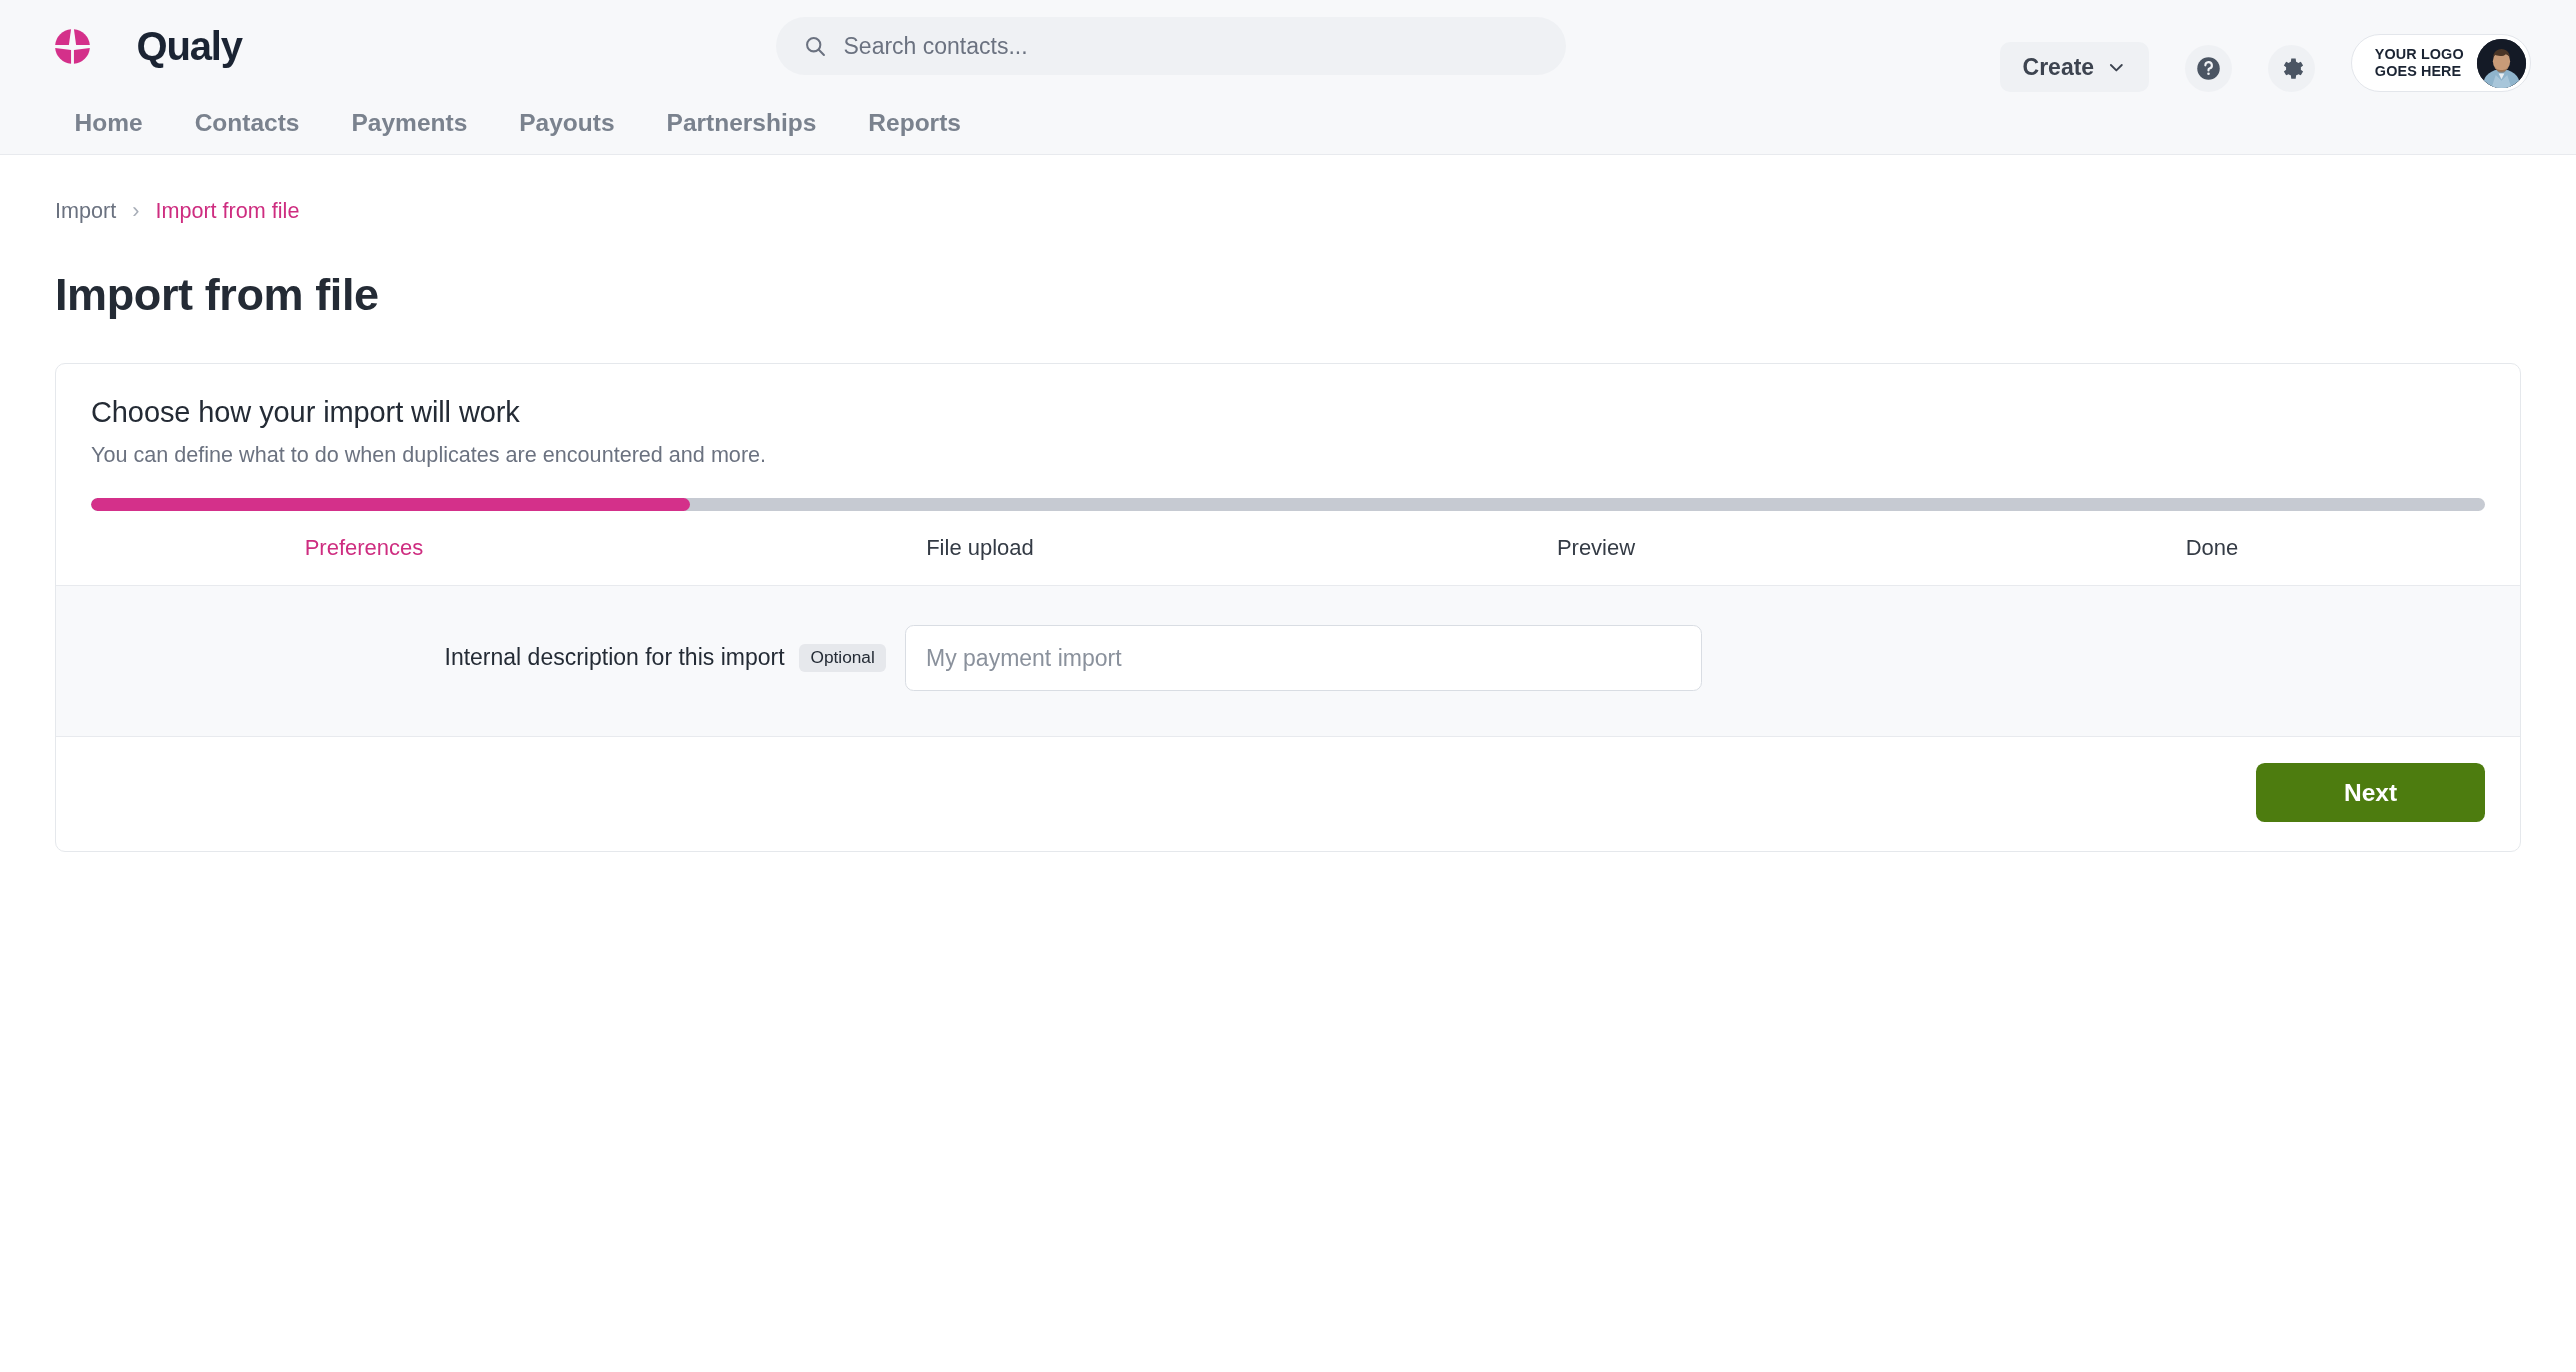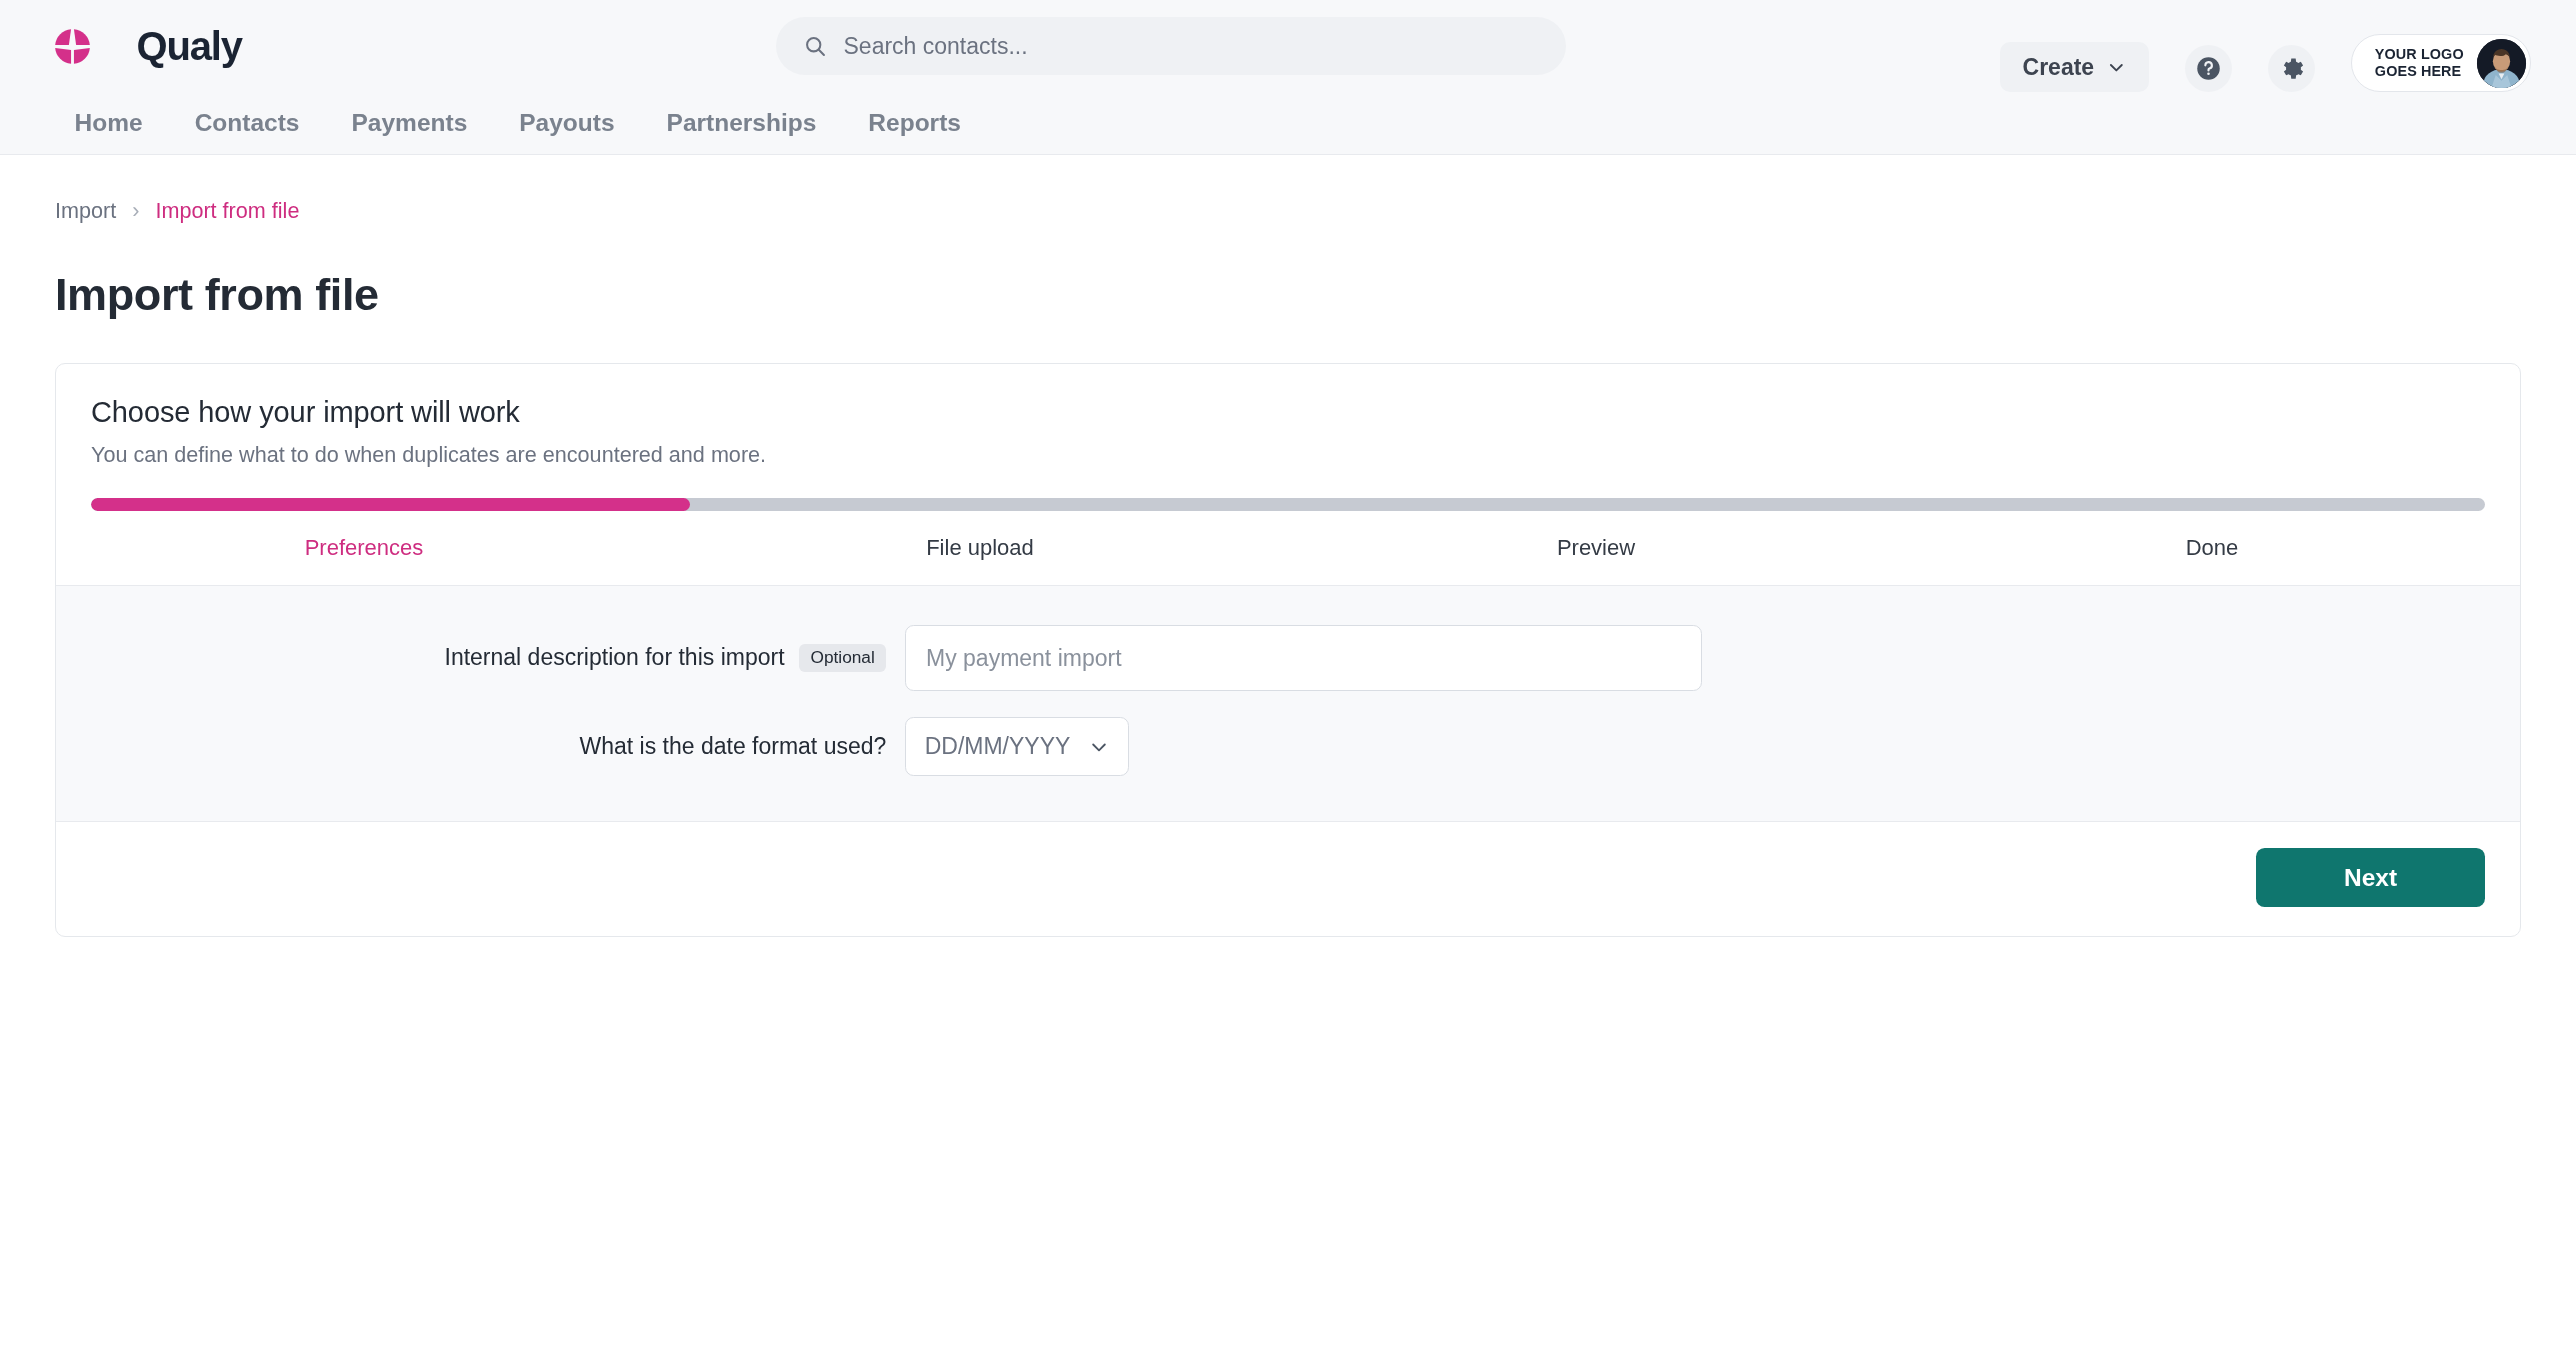--- a/index.html
+++ b/index.html
@@ -274,21 +274,21 @@
   .select-value { font-size: 23px; color: #6B7280; }
 
   .card-foot {
     padding: 26px 35px 29px 35px;
     display: flex;
     justify-content: flex-end;
   }
   .next-btn {
     width: 229px;
     height: 59px;
-    background: #0f766e;
+    background: #4d7c0f;
     color: #fff;
     font-size: 24.5px;
     font-weight: bold;
     border: none;
     border-radius: 8.6px;
     font-family: inherit;
     cursor: pointer;
   }
 
   .icon { display: block; }
@@ -411,31 +411,20 @@
     <div class="form-area">
 
       <div class="form-row">
         <div class="row-label">
           <span>Internal description for this import</span>
           <span class="badge">Optional</span>
         </div>
         <input class="text-input" type="text" placeholder="My payment import" style="">
       </div>
 
-      <div class="form-row">
-        <div class="row-label">What is the date format used?</div>
-        <div class="select-box">
-          <span class="select-value">DD/MM/YYYY</span>
-          <span>
-            <svg class="icon" width="20" height="20" viewBox="0 0 24 24" fill="none" stroke="#4B5563" stroke-width="2.2" stroke-linecap="round" stroke-linejoin="round">
-              <polyline points="5,9 12,16 19,9"></polyline>
-            </svg>
-          </span>
-        </div>
-      </div>
 
     </div>
 
     <div class="card-foot">
       <button class="next-btn">Next</button>
     </div>
 
   </div>
 </div>
 

